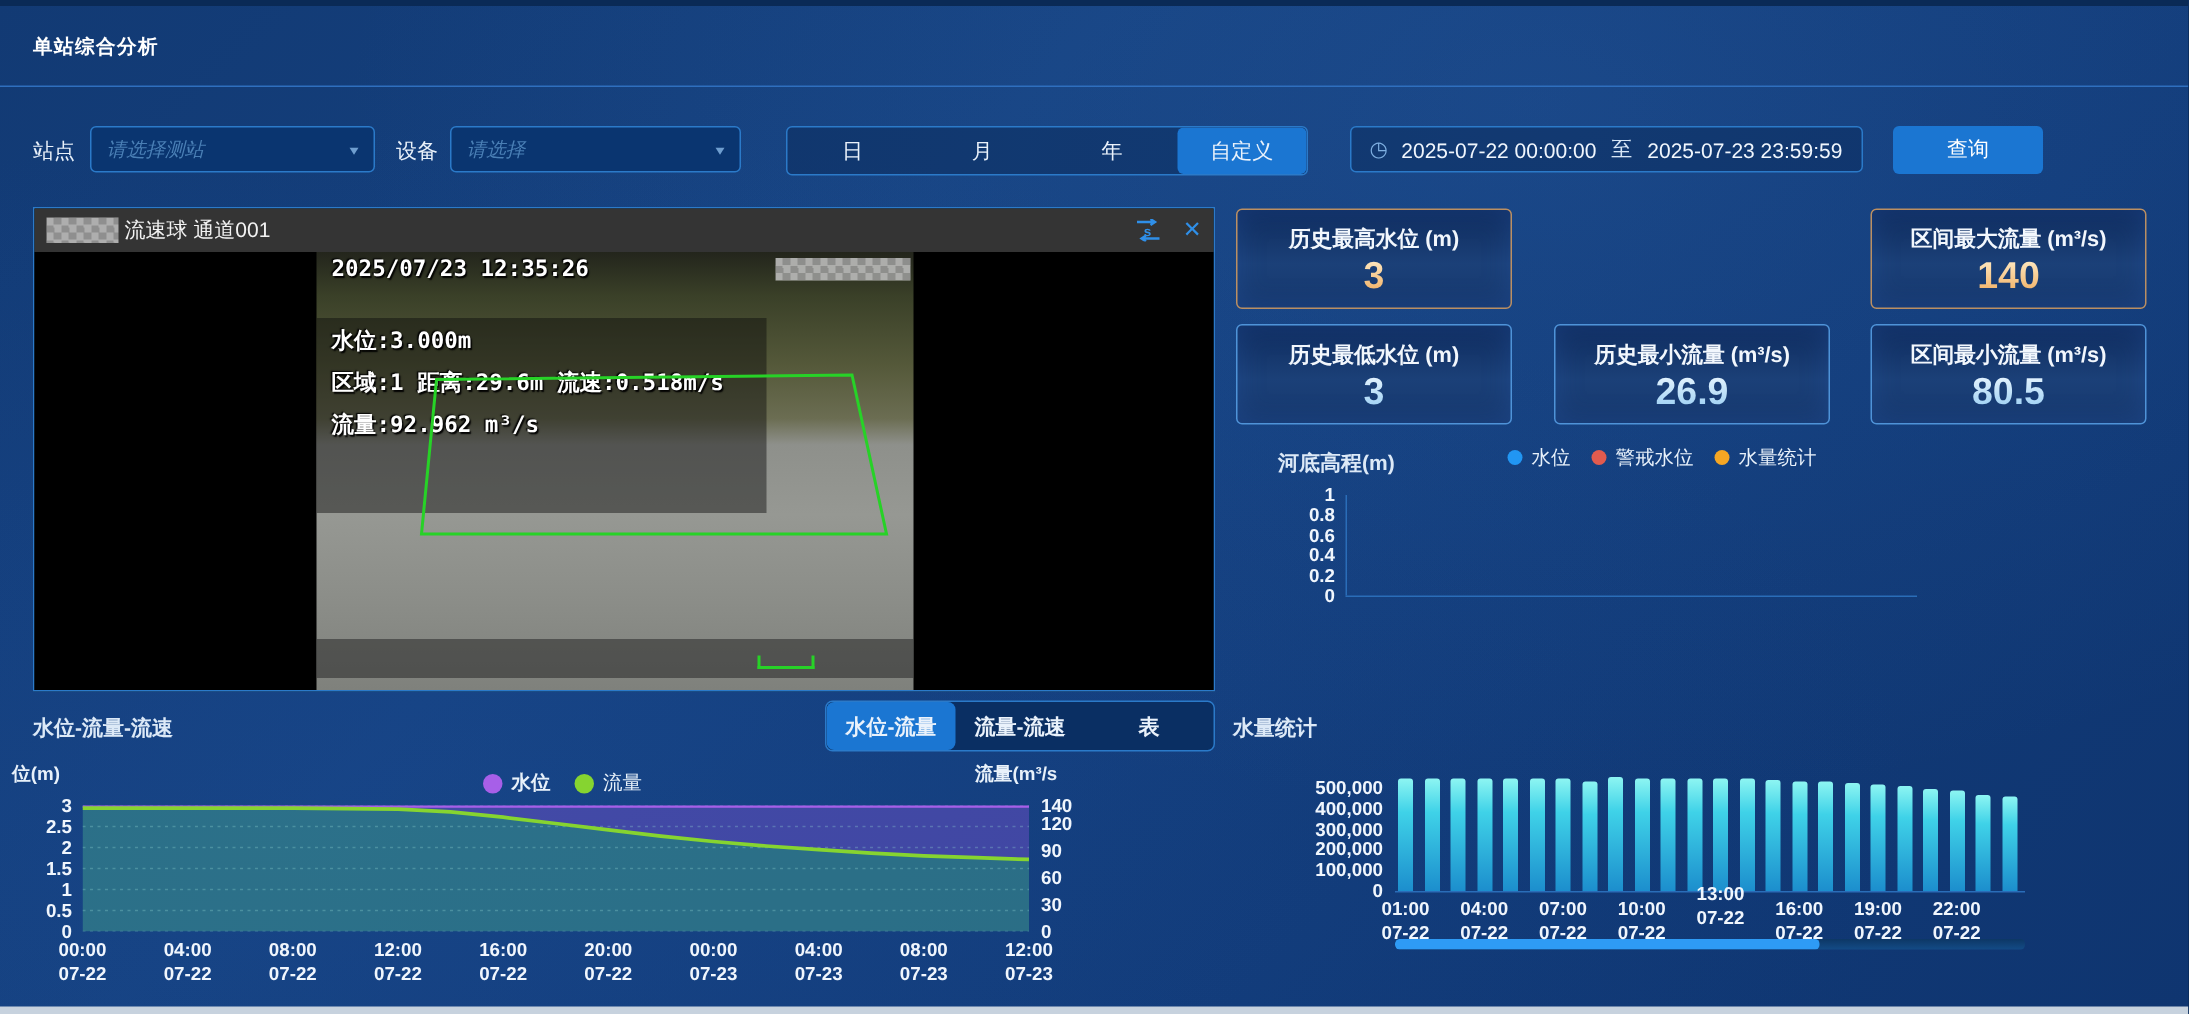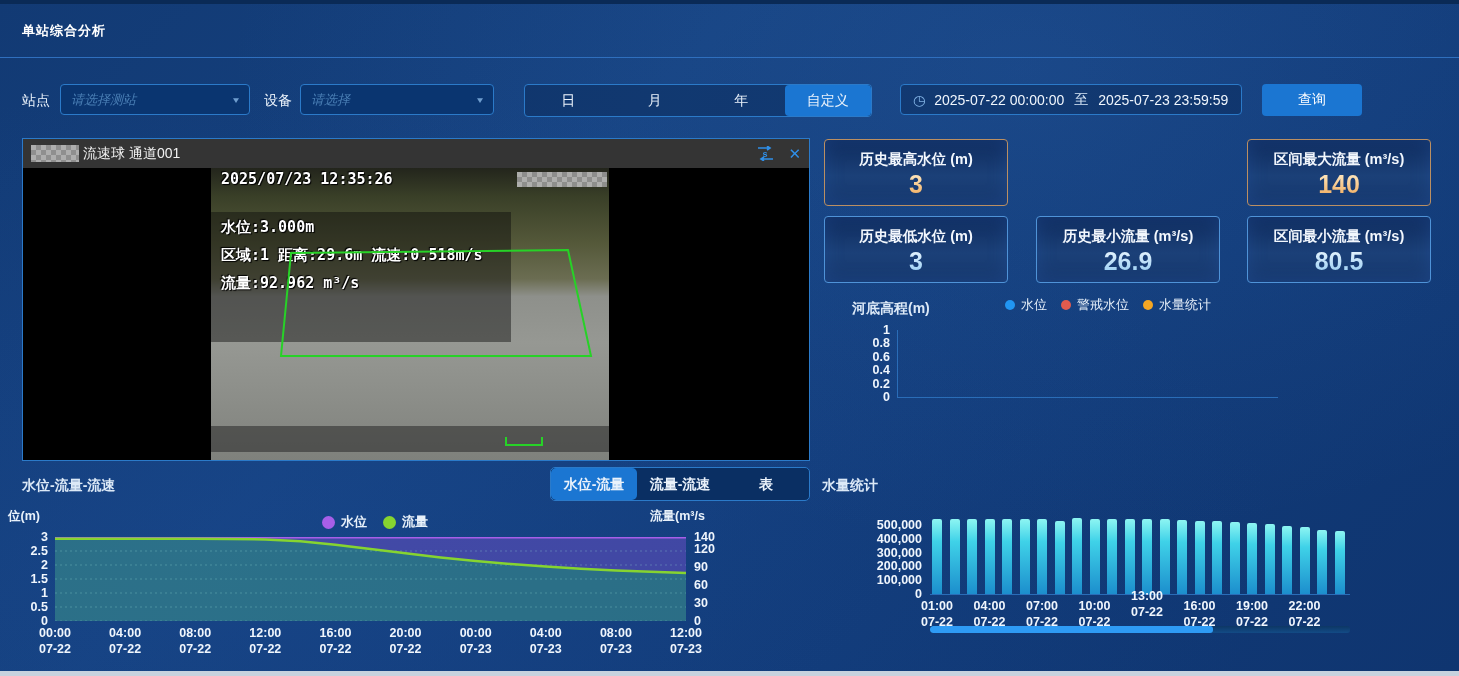--- a/index.html
+++ b/index.html
@@ -171,21 +171,21 @@
     <div class="tab active">水位-流量</div>
     <div class="tab">流量-流速</div>
     <div class="tab">表</div>
   </div>
   <div class="abs axis-label" style="left:8px;top:508px;font-weight:bold;">位(m)</div>
   <div class="abs axis-label" style="left:650px;top:508px;font-weight:bold;">流量(m³/s</div>
   <div class="abs legend" style="left:322px;top:513px;">
     <span class="dot" id="lf-dot0" style="width: 13px; height: 13px; background: rgb(167, 95, 232);"></span>
     <span style="font-weight:bold;">水位</span>
     <span class="dot" id="lf-dot1" style="width: 13px; height: 13px; margin-left: 10px; background: rgb(134, 212, 48);"></span>
-    <span style="font-weight:bold;">流量</span>
+    <span style="font-weight:normal;">流量</span>
   </div>
   <div class="abs" id="lf-plot" style="left:55px;top:537px;width:631px;height:84px;"><svg width="631" height="84" viewBox="0 0 631 84">
         <polygon points="0.0,1.8 35.1,1.8 70.1,1.8 105.2,1.8 140.2,1.8 175.3,2.1 210.3,2.4 245.4,4.2 280.4,7.8 315.5,12.0 350.6,16.2 385.6,20.4 420.7,24.0 455.7,27.0 490.8,29.4 525.8,31.8 560.9,33.6 595.9,34.8 631.0,36.0 631,84 0,84" fill="rgba(62,150,140,0.55)"></polygon>
         <polygon points="0.0,0.0 35.1,0.0 70.1,0.0 105.2,0.0 140.2,0.0 175.3,0.0 210.3,0.0 245.4,0.0 280.4,0.0 315.5,0.0 350.6,0.0 385.6,0.0 420.7,0.0 455.7,0.0 490.8,0.0 525.8,0.0 560.9,0.0 595.9,0.0 631.0,0.0 631.0,36.0 595.9,34.8 560.9,33.6 525.8,31.8 490.8,29.4 455.7,27.0 420.7,24.0 385.6,20.4 350.6,16.2 315.5,12.0 280.4,7.8 245.4,4.2 210.3,2.4 175.3,2.1 140.2,1.8 105.2,1.8 70.1,1.8 35.1,1.8 0.0,1.8" fill="rgba(110,80,200,0.50)"></polygon>
         <line x1="0" x2="631" y1="0" y2="0" stroke="rgba(150,220,215,0.30)" stroke-dasharray="2,3"></line>
         <line x1="0" x2="631" y1="14" y2="14" stroke="rgba(150,220,215,0.30)" stroke-dasharray="2,3"></line>
         <line x1="0" x2="631" y1="28" y2="28" stroke="rgba(150,220,215,0.30)" stroke-dasharray="2,3"></line>
         <line x1="0" x2="631" y1="42" y2="42" stroke="rgba(150,220,215,0.30)" stroke-dasharray="2,3"></line>
         <line x1="0" x2="631" y1="56" y2="56" stroke="rgba(150,220,215,0.30)" stroke-dasharray="2,3"></line>
         <line x1="0" x2="631" y1="70" y2="70" stroke="rgba(150,220,215,0.30)" stroke-dasharray="2,3"></line>

